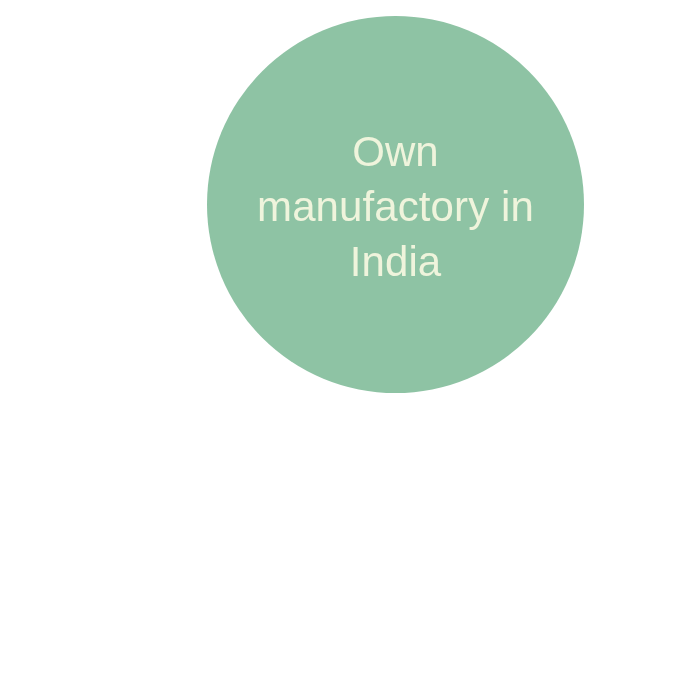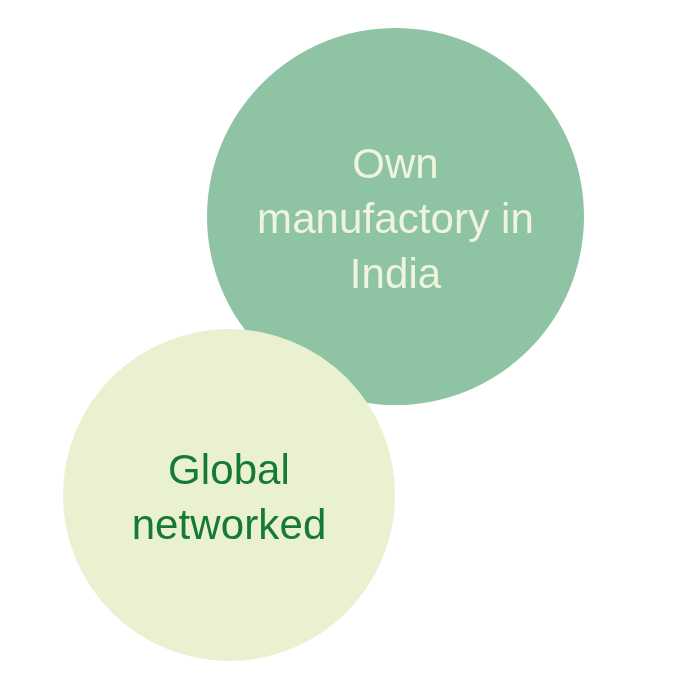--- a/index.html
+++ b/index.html
@@ -37,21 +37,21 @@
     font-size: 42px;
     line-height: 55px;
     letter-spacing: 0.1px;
     white-space: pre-line;
     padding: 0 6px;
   }
 
   
   #bubble-manufactory {
     left: 207px;
-    top: 28px;
+    top: 16px;
     width: 377px;
     height: 377px;
     background: #8ec3a4;
     z-index: 1;
   }
   #bubble-manufactory .bubble-label {
     color: #eff4dc;
     width: 330px;
     transform: translateY(2px);
   }
@@ -75,18 +75,14 @@
 <body>
 
 <div id="diagram-canvas">
 
   <div class="bubble" id="bubble-manufactory">
     <div class="bubble-label">Own
 manufactory in
 India</div>
   </div>
 
-  <div class="bubble" id="bubble-networked">
-    <div class="bubble-label">Global
-networked</div>
-  </div>
 
 </div>
 
 </body></html>

